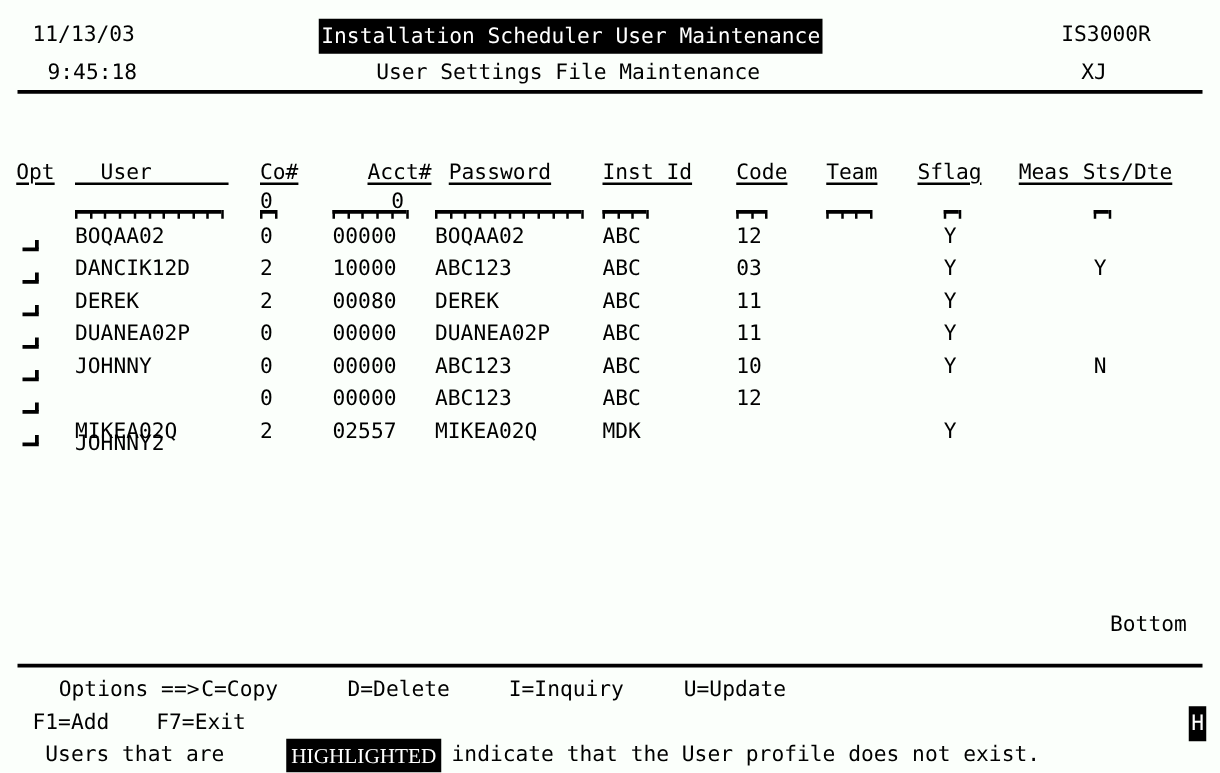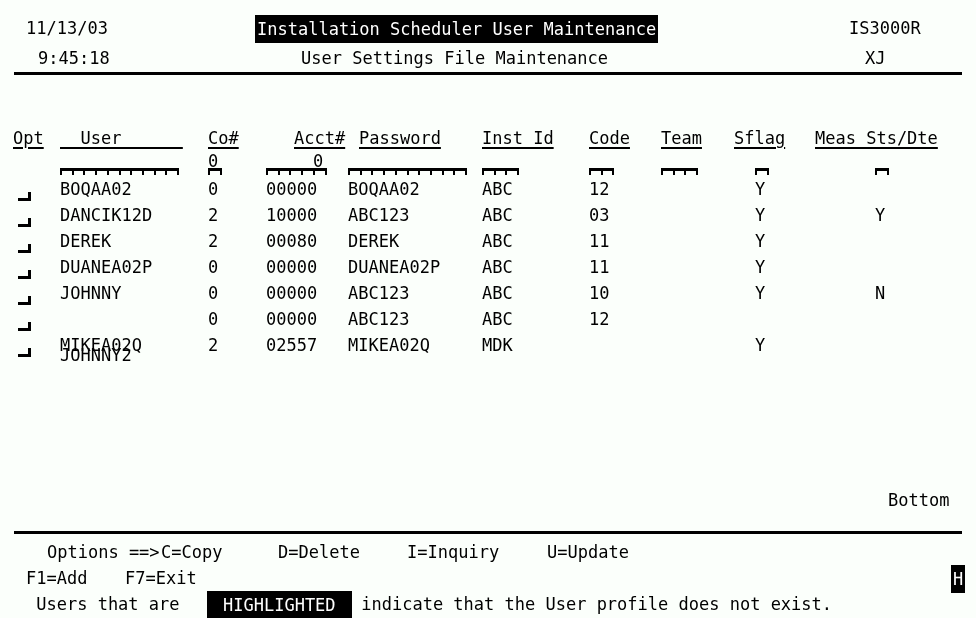--- a/index.html
+++ b/index.html
@@ -293,16 +293,16 @@
   <div class="cell" style="left:278px; top:539px;">D=Delete</div>
   <div class="cell" style="left:407px; top:539px;">I=Inquiry</div>
   <div class="cell" style="left:547px; top:539px;">U=Update</div>
 
   <div class="cell" style="left:26px; top:565px;">F1=Add</div>
   <div class="cell" style="left:125px; top:565px;">F7=Exit</div>
 
   <div class="cell rev" style="left:951px; top:565px; padding:1px 2px;">H</div>
 
   <div class="cell" style="left:26px; top:591px;"> Users that are </div>
-  <div class="cell rev" style="left:207px; top:591px; padding:1px 16px;">HIGHLIGHTED</div>
+  <div class="cell rev" style="left:229px; top:591px; padding:1px 4px;font-family:Liberation Serif, serif;">HIGHLIGHTED</div>
   <div class="cell" style="left:351px; top:591px;"> indicate that the User profile does not exist.</div>
 
 </div>
 
 </body></html>

